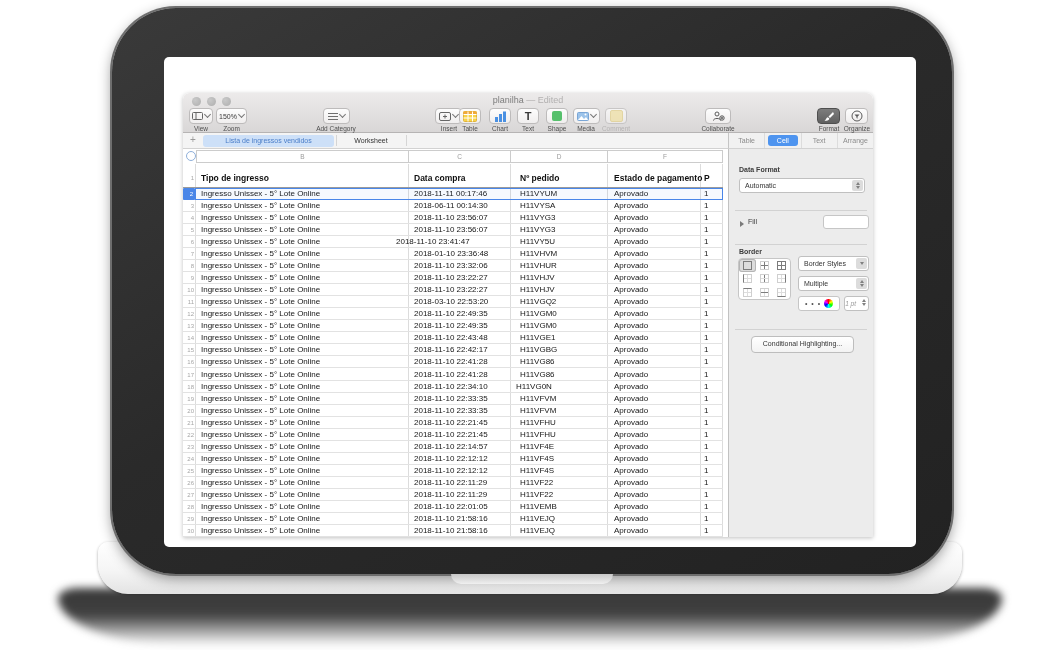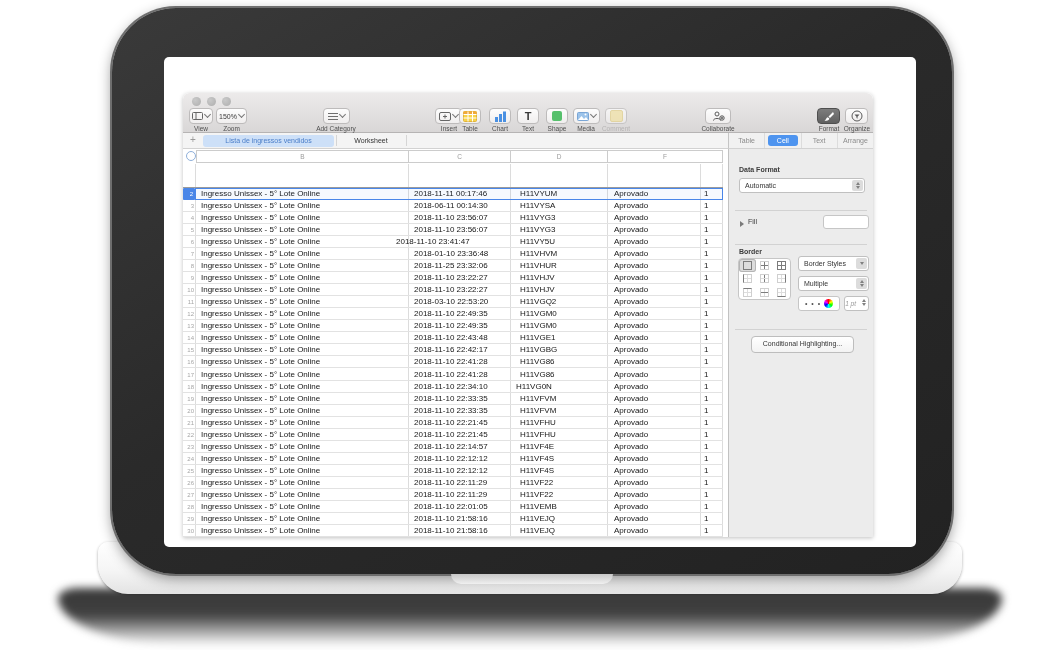--- a/index.html
+++ b/index.html
@@ -148,20 +148,23 @@
   <div class="abs lid"></div>
   <div class="abs screen"></div>
   <div class="abs notch"></div>
 
   <div class="abs window">
 
     <div class="abs toolbar">
       <div class="abs tl" style="left:9px"></div>
       <div class="abs tl" style="left:24px"></div>
       <div class="abs tl" style="left:39px"></div>
+      <div class="abs wtitle">
+        <span>planilha</span> <span class="edited">— Edited</span>
+      </div>
 
       <div class="abs tbtn" style="left:6px;width:24px">
         <svg width="11" height="8">
             <rect x="0.5" y="0.5" width="10" height="7" rx="1" fill="none" stroke="#666"></rect>
             <line x1="4" y1="0.5" x2="4" y2="7.5" stroke="#666"></line>
           </svg>
         <span class="chev"></span>
       </div>
       <div class="abs tlabel" style="left:0px;width:36px">View</div>
 
@@ -281,20 +284,28 @@
     <div class="abs lbox" style="left:424px;width:116px">F</div>
 
     <div class="abs grid">
       <div class="abs vline" style="left:12px"></div>
       <div class="abs vline" style="left:225px"></div>
       <div class="abs vline" style="left:327px"></div>
       <div class="abs vline" style="left:424px"></div>
       <div class="abs vline" style="left:517px"></div>
       <div class="abs vline" style="left:539px"></div>
 
+      <div class="abs hrow">
+        <div class="hnum abs">1</div>
+        <span class="hcell" style="left:18px">Tipo de ingresso</span>
+        <span class="hcell" style="left:231px">Data compra</span>
+        <span class="hcell" style="left:337px">Nº pedido</span>
+        <span class="hcell" style="left:431px">Estado de pagamento</span>
+        <span class="hcell" style="left:521px">P</span>
+      </div>
       <div class="abs hborder"></div>
 
       <div id="rows-layer">
           <div class="drow" style="top: 24px;">
 
     <span class="cell" style="left:18px">Ingresso Unissex - 5° Lote Online</span>
     <span class="cell" style="left:231px">2018-11-11 00:17:46</span>
     <span class="cell" style="left:337px">H11VYUM</span>
     <span class="cell" style="left:431px">Aprovado</span>
     <span class="cell" style="left:521px">1</span>
@@ -339,21 +350,21 @@
     <span class="cnum">7</span>
     <span class="cell" style="left:18px">Ingresso Unissex - 5° Lote Online</span>
     <span class="cell" style="left:231px">2018-01-10 23:36:48</span>
     <span class="cell" style="left:337px">H11VHVM</span>
     <span class="cell" style="left:431px">Aprovado</span>
     <span class="cell" style="left:521px">1</span>
   </div>
           <div class="drow" style="top: 96.204px;">
     <span class="cnum">8</span>
     <span class="cell" style="left:18px">Ingresso Unissex - 5° Lote Online</span>
-    <span class="cell" style="left:231px">2018-11-25 23:32:06</span>
+    <span class="cell" style="left:231px">2018-11-10 23:32:06</span>
     <span class="cell" style="left:337px">H11VHUR</span>
     <span class="cell" style="left:431px">Aprovado</span>
     <span class="cell" style="left:521px">1</span>
   </div>
           <div class="drow" style="top: 108.238px;">
     <span class="cnum">9</span>
     <span class="cell" style="left:18px">Ingresso Unissex - 5° Lote Online</span>
     <span class="cell" style="left:231px">2018-11-10 23:22:27</span>
     <span class="cell" style="left:337px">H11VHJV</span>
     <span class="cell" style="left:431px">Aprovado</span>

